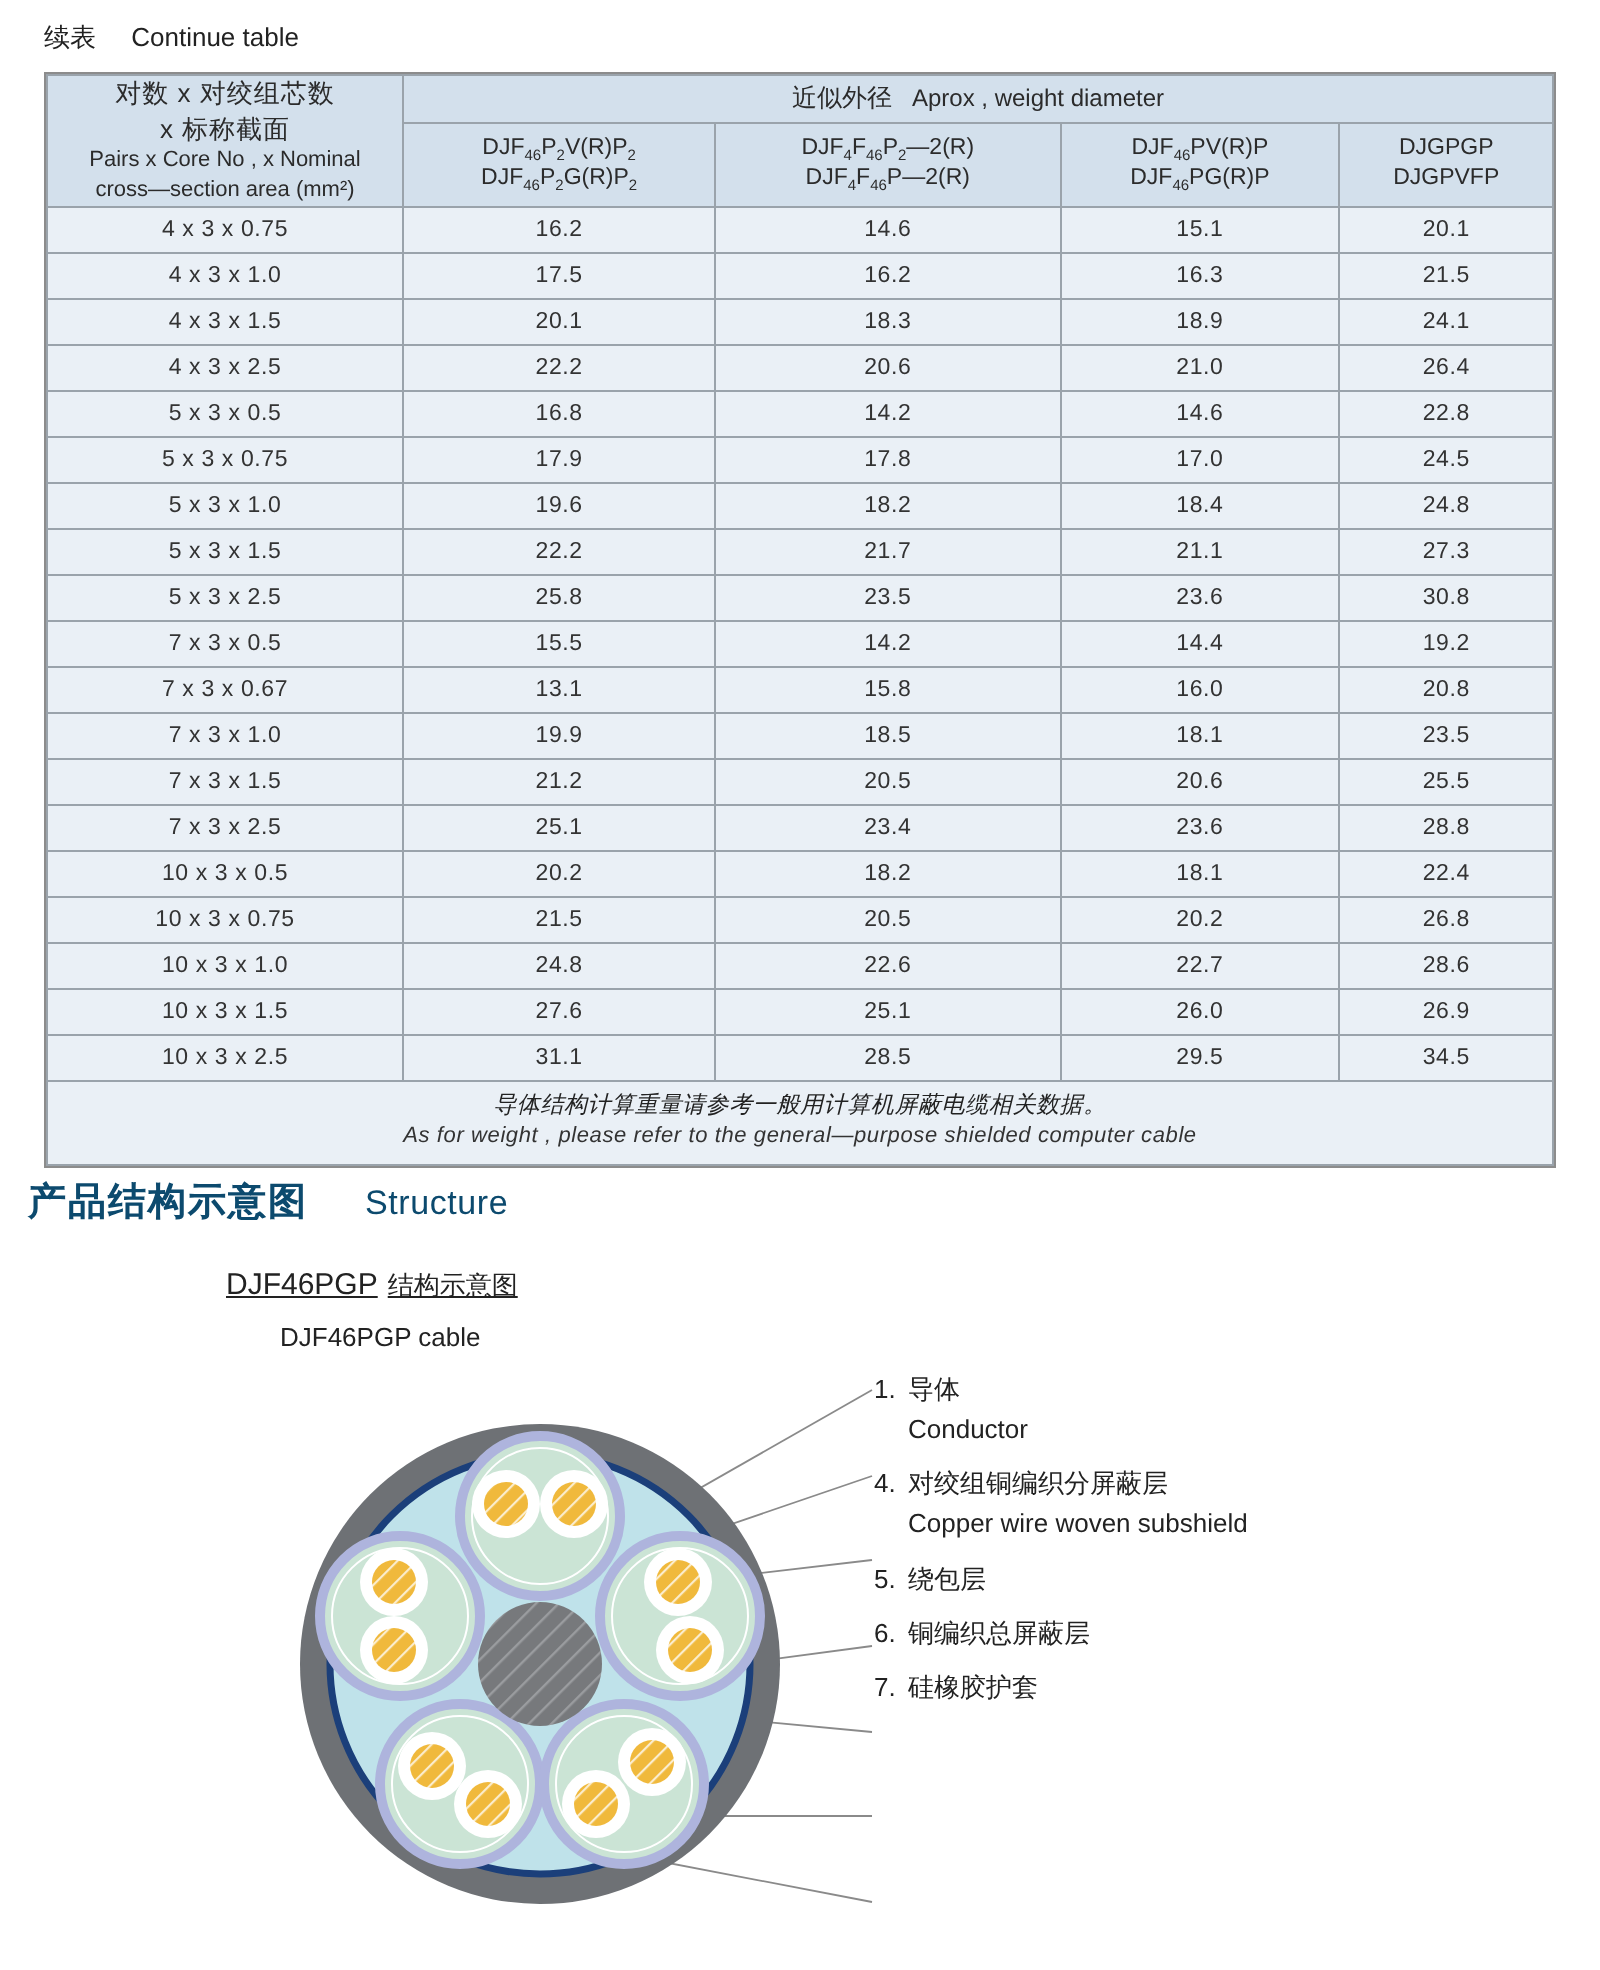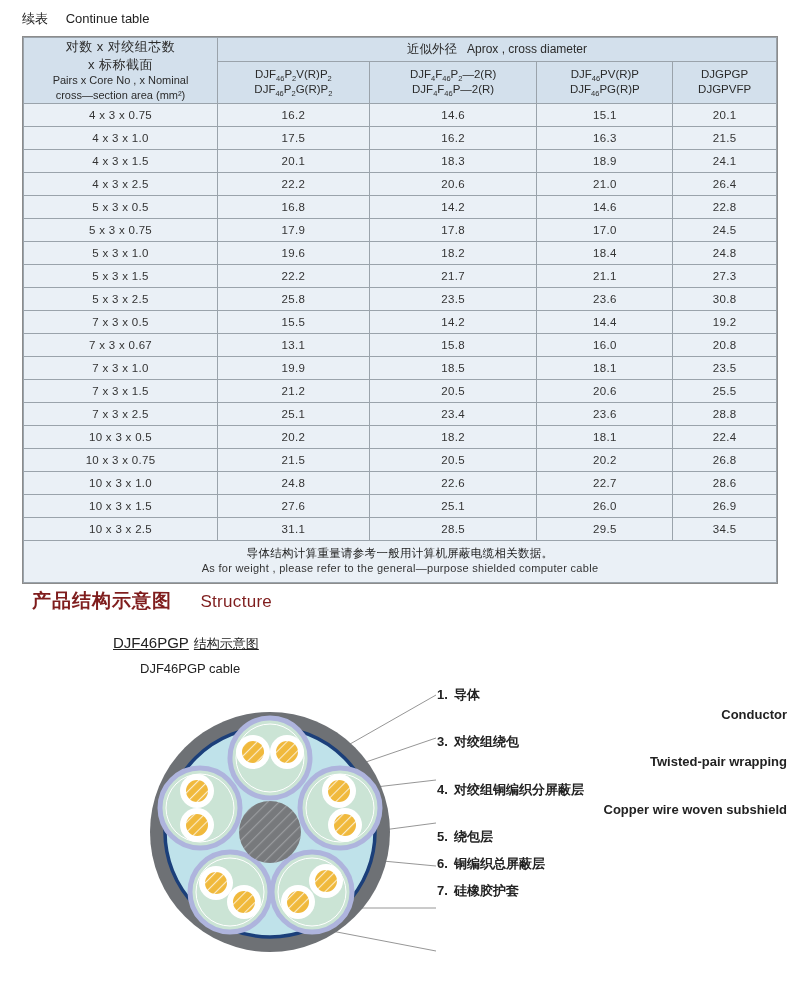--- a/index.html
+++ b/index.html
@@ -40,50 +40,51 @@
     border: 1px solid #9aa3ab;
     text-align: center;
     vertical-align: middle;
     padding: 0;
   }
   table.spec thead th {
     background: #d3e0ec;
     font-weight: normal;
     line-height: 1.35;
   }
-  .th-pairs { width: 194px; padding: 5px 4px; font-size: 11px; }
+  .th-pairs { width: 178px; padding: 5px 4px; font-size: 11px; }
   .th-pairs .cn-l { font-size: 13px; letter-spacing: .5px; display:block; }
   .th-pairs .en-l { font-size: 11px; display:block; }
   .th-outer { padding: 6px 0 6px; font-size: 12px; }
   .th-outer .cn-l { font-size: 12.5px; margin-right: 10px; }
   .th-col { padding: 7px 2px; font-size: 11.5px; line-height: 1.5; white-space: nowrap; }
   .th-col span { display: block; }
   sub { font-size: 7.5px; vertical-align: baseline; position: relative; top: 3px; }
 
   table.spec tbody td {
     height: 23px;
     background: #eaf0f6;
     font-size: 11.5px;
     color: #333;
     letter-spacing: .3px;
   }
   .note-cell {
     text-align: left;
     padding: 4px 8px 5px 8px !important;
     background: #eaf0f6;
     line-height: 1.45;
+    font-style: italic;
   }
   .note-cell .cn-n { font-size: 11.5px; color: #222; display:block; }
   .note-cell .en-n { font-size: 11px; color: #333; display:block; }
 
   
   .struct-head {
     position: absolute;
-    left: 32px; top: 588px;
-    color: #7f1d1d;
+    left: 14px; top: 588px;
+    color: #0c4a6e;
     white-space: nowrap;
   }
   .struct-head .cn-h {
     font-size: 19px; font-weight: bold; letter-spacing: 1px;
   }
   .struct-head .en-h {
     font-size: 17px; margin-left: 24px; letter-spacing: .3px;
   }
 
   
@@ -105,29 +106,29 @@
     left: 140px; top: 680px;
     width: 310px; height: 305px;
   }
 
   
   .legend {
     position: absolute;
     left: 437px; top: 685px;
     width: 350px;
   }
-  .legend-item { margin-bottom: 7px; font-weight: bold; }
+  .legend-item { margin-bottom: 7px; }
   .legend-item .l-cn {
     font-size: 13px; color: #222; white-space: nowrap;
     line-height: 1.55;
   }
   .legend-item .l-num { display: inline-block; width: 17px; }
   .legend-item .l-en {
     font-size: 13px; color: #222; margin-left: 17px;
-    line-height: 1.55; white-space: nowrap; text-align: right;
+    line-height: 1.55; white-space: nowrap;
   }
 </style>
 </head>
 <body>
 
 <div class="caption">
   <span class="cn">续表</span>
   <span class="en">Continue table</span>
 </div>
 
@@ -135,21 +136,21 @@
   <table class="spec">
     <thead>
       <tr>
         <th class="th-pairs" rowspan="2">
           <span class="cn-l">对数 x 对绞组芯数</span>
           <span class="cn-l">x 标称截面</span>
           <span class="en-l">Pairs x Core No , x Nominal</span>
           <span class="en-l">cross—section area (mm²)</span>
         </th>
         <th class="th-outer" colspan="4">
-          <span class="cn-l">近似外径</span><span class="en-l">Aprox , cross diameter</span>
+          <span class="cn-l">近似外径</span><span class="en-l">Aprox , weight diameter</span>
         </th>
       </tr>
       <tr>
         <th class="th-col">
           <span>DJF<sub>46</sub>P<sub>2</sub>V(R)P<sub>2</sub></span>
           <span>DJF<sub>46</sub>P<sub>2</sub>G(R)P<sub>2</sub></span>
         </th>
         <th class="th-col">
           <span>DJF<sub>4</sub>F<sub>46</sub>P<sub>2</sub>—2(R)</span>
           <span>DJF<sub>4</sub>F<sub>46</sub>P—2(R)</span>
@@ -392,24 +393,20 @@
     </g>
   </g>
 
   <circle cx="130" cy="152" r="31" fill="url(#hatchGray)"></circle>
 </svg>
 
 <div class="legend" id="legend">
     <div class="legend-item">
       <div class="l-cn"><span class="l-num">1.</span>导体</div>
       <div class="l-en">Conductor</div>
-    </div>
-    <div class="legend-item">
-      <div class="l-cn"><span class="l-num">3.</span>对绞组绕包</div>
-      <div class="l-en">Twisted-pair wrapping</div>
     </div>
     <div class="legend-item">
       <div class="l-cn"><span class="l-num">4.</span>对绞组铜编织分屏蔽层</div>
       <div class="l-en">Copper wire woven subshield</div>
     </div>
     <div class="legend-item">
       <div class="l-cn"><span class="l-num">5.</span>绕包层</div>
     </div>
     <div class="legend-item">
       <div class="l-cn"><span class="l-num">6.</span>铜编织总屏蔽层</div>

